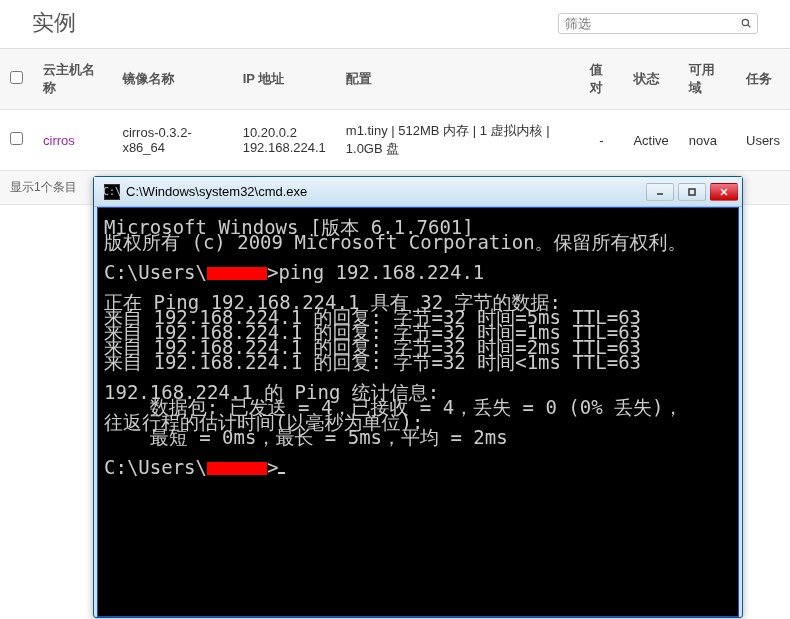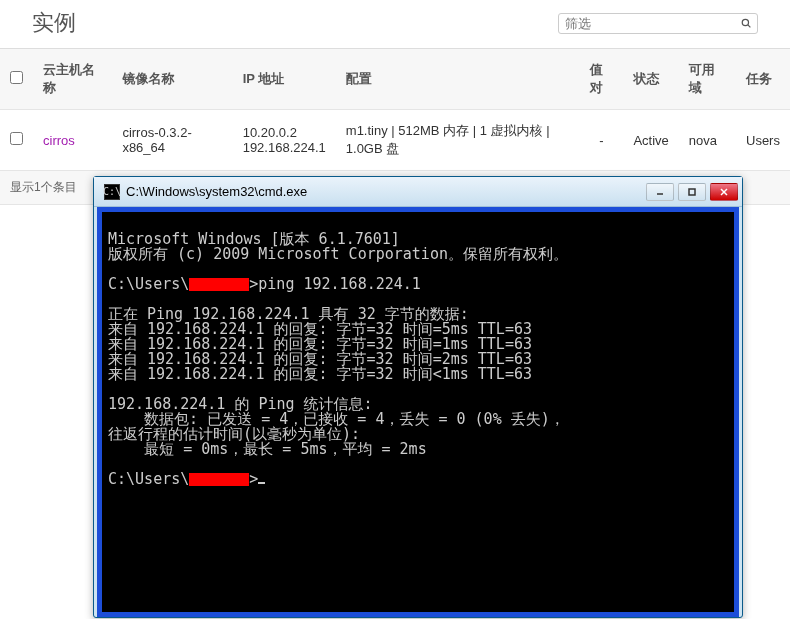--- a/index.html
+++ b/index.html
@@ -16,21 +16,21 @@
 a.instance-link { color: #a21caf; text-decoration: none; }
 .footer-row td { background: #f7f7f7; color: #666; padding: 8px 10px; font-size: 12px; }
 .cmd-window { position: absolute; left: 93px; top: 176px; width: 650px; height: 442px; border: 1px solid #0a5a8a; background: #cde4f2; border-radius: 3px; box-shadow: 0 2px 8px rgba(0,0,0,0.3); font-family: Consolas, "Courier New", monospace; }
 .cmd-titlebar { background: linear-gradient(#eaf3fb, #c9e0f0); height: 30px; display: flex; align-items: center; padding: 0 4px; border-bottom: 1px solid #a0c0d8; }
 .cmd-icon { width: 16px; height: 16px; background: #000; border: 1px solid #333; margin: 0 6px; display: inline-flex; align-items: center; justify-content: center; font-size: 10px; color: #ccc; font-family: Consolas, monospace; }
 .cmd-titletext { flex: 1; font-size: 13px; color: #000; font-family: "Microsoft YaHei", Arial, sans-serif; }
 .cmd-buttons { display: flex; gap: 4px; }
 .win-btn { width: 28px; height: 18px; border-radius: 2px; font-size: 11px; display: flex; align-items: center; justify-content: center; cursor: pointer; border: 1px solid rgba(0,0,0,0.2); }
 .win-btn.min, .win-btn.max { background: linear-gradient(#f0f6fb, #d0e3f0); color: #333; }
 .win-btn.close { background: linear-gradient(#e78, #c00); color: #fff; }
-.cmd-body { background: #000; color: #ccc; height: calc(100% - 30px); margin: 0 3px 3px 3px; padding: 20px 6px; font-size: 15px; line-height: 15px; overflow: hidden; white-space: pre; font-family: "NSimSun", SimSun, Consolas, monospace; position: relative; border: 5px solid #1d4ed8; }
+.cmd-body { background: #000; color: #ccc; height: calc(100% - 30px); margin: 0 3px 3px 3px; padding: 12px 6px; font-size: 19px; line-height: 15px; overflow: hidden; white-space: pre; font-family: "NSimSun", SimSun, Consolas, monospace; position: relative; border: 1px solid #1d4ed8; }
 .cmd-body .line { display: block; }
 .redact { background: #f00; color: #f00; display: inline-block; width: 60px; height: 13px; vertical-align: middle; }
 .cursor { display: inline-block; width: 7px; height: 2px; background: #ccc; vertical-align: baseline; margin-bottom: 0; }
 </style>
 </head>
 <body>
 
 <div class="header">
   <div class="title">实例</div>
   <div class="filter-box">

